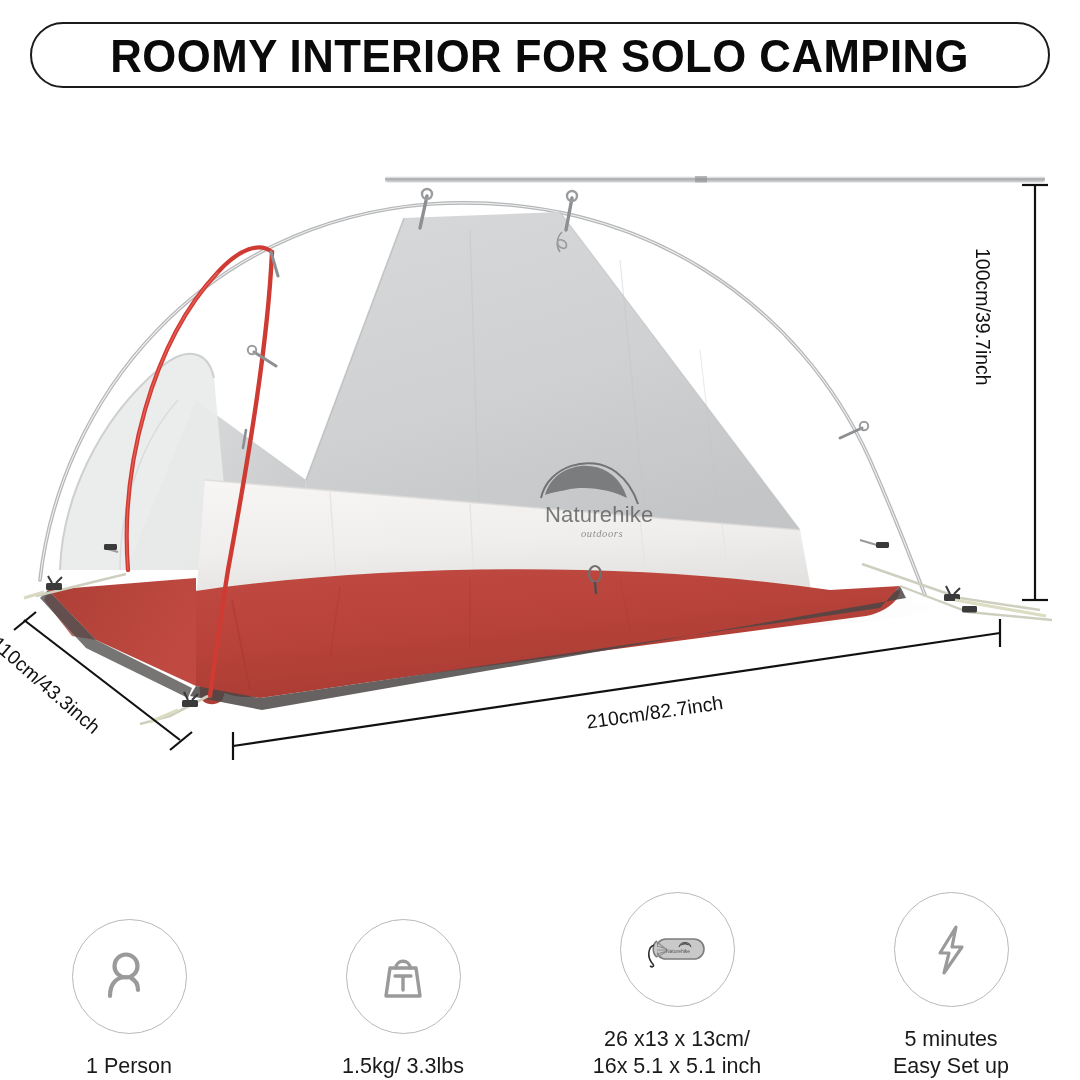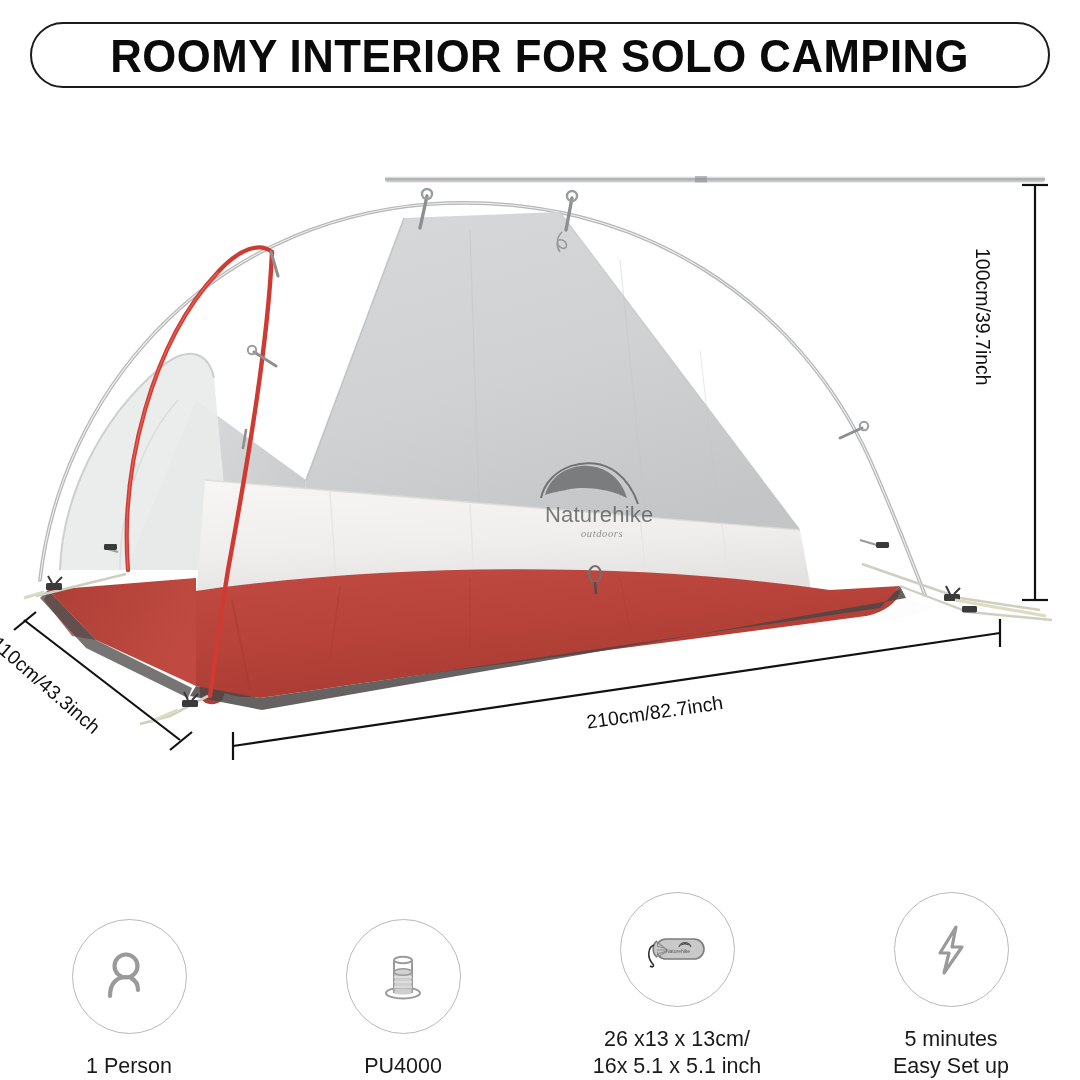--- a/index.html
+++ b/index.html
@@ -275,36 +275,33 @@
           <circle cx="28" cy="20" r="11.5" fill="none" stroke="#9a9a9a" stroke-width="4.2"></circle>
           <path d="M12,50 C12,36 20,31 28,31" fill="none" stroke="#9a9a9a" stroke-width="4.2" stroke-linecap="round"></path>
           <path d="M40,44 C40,38 37,34 33,32" fill="none" stroke="#9a9a9a" stroke-width="4.2" stroke-linecap="round"></path>
         </svg>
       </div>
       <div class="feat-label">
         <span>1 Person</span>
       </div>
     </div>
 
-
     <div class="feature">
       <div class="feat-circle">
         <svg width="62" height="62" viewBox="0 0 62 62">
-          <ellipse cx="31" cy="47" rx="17" ry="5.5" fill="none" stroke="#9a9a9a" stroke-width="2"></ellipse>
-          <path d="M22,14 L22,47 M40,14 L40,47" fill="none" stroke="#9a9a9a" stroke-width="2"></path>
-          <ellipse cx="31" cy="14" rx="9" ry="3.2" fill="none" stroke="#9a9a9a" stroke-width="2"></ellipse>
-          <path d="M22,26 L22,47 C22,49 40,49 40,47 L40,26 Z" fill="#bdbdbd" opacity="0.75"></path>
-          <ellipse cx="31" cy="26" rx="9" ry="3.2" fill="#d2d2d2" stroke="#9a9a9a" stroke-width="1.4"></ellipse>
-          <path d="M22,31 L40,31 M22,36 L40,36 M22,41 L40,41" stroke="#e2e2e2" stroke-width="1.6"></path>
+          <path d="M14,50 L18,22 L44,22 L48,50 Z" fill="none" stroke="#9a9a9a" stroke-width="3.4" stroke-linejoin="round"></path>
+          <path d="M24,22 C24,13 38,13 38,22" fill="none" stroke="#9a9a9a" stroke-width="3.4" stroke-linecap="round"></path>
+          <path d="M23,30 L39,30 M31,30 L31,44" fill="none" stroke="#9a9a9a" stroke-width="3.4" stroke-linecap="round"></path>
         </svg>
       </div>
       <div class="feat-label">
-        <span>PU4000</span>
+        <span>1.5kg/ 3.3lbs</span>
       </div>
     </div>
+
 
     <div class="feature">
       <div class="feat-circle">
         <svg width="74" height="62" viewBox="0 0 74 62">
           <rect x="16" y="20" width="48" height="20" rx="10" fill="#c9c9c9" stroke="#7c7c7c" stroke-width="1.6"></rect>
           <path d="M17,22 C12,25 12,35 17,38" fill="#c9c9c9" stroke="#7c7c7c" stroke-width="1.6"></path>
           <path d="M17,23 L26,30 M17,27 L27,30 M17,31 L27,31 M17,35 L27,32 M17,38 L26,33" stroke="#8f8f8f" stroke-width="1.1" fill="none"></path>
           <path d="M14,26 C8,28 7,38 12,44 C15,47 13,49 10,47" fill="none" stroke="#2e2e2e" stroke-width="1.6"></path>
           <path d="M40,27 C42,23 48,23 50,27 C46,25 43,25 40,27 Z" fill="#4d4d4d"></path>
           <path d="M39,28 C41,22 49,22 51,28" fill="none" stroke="#4d4d4d" stroke-width="1.1"></path>

